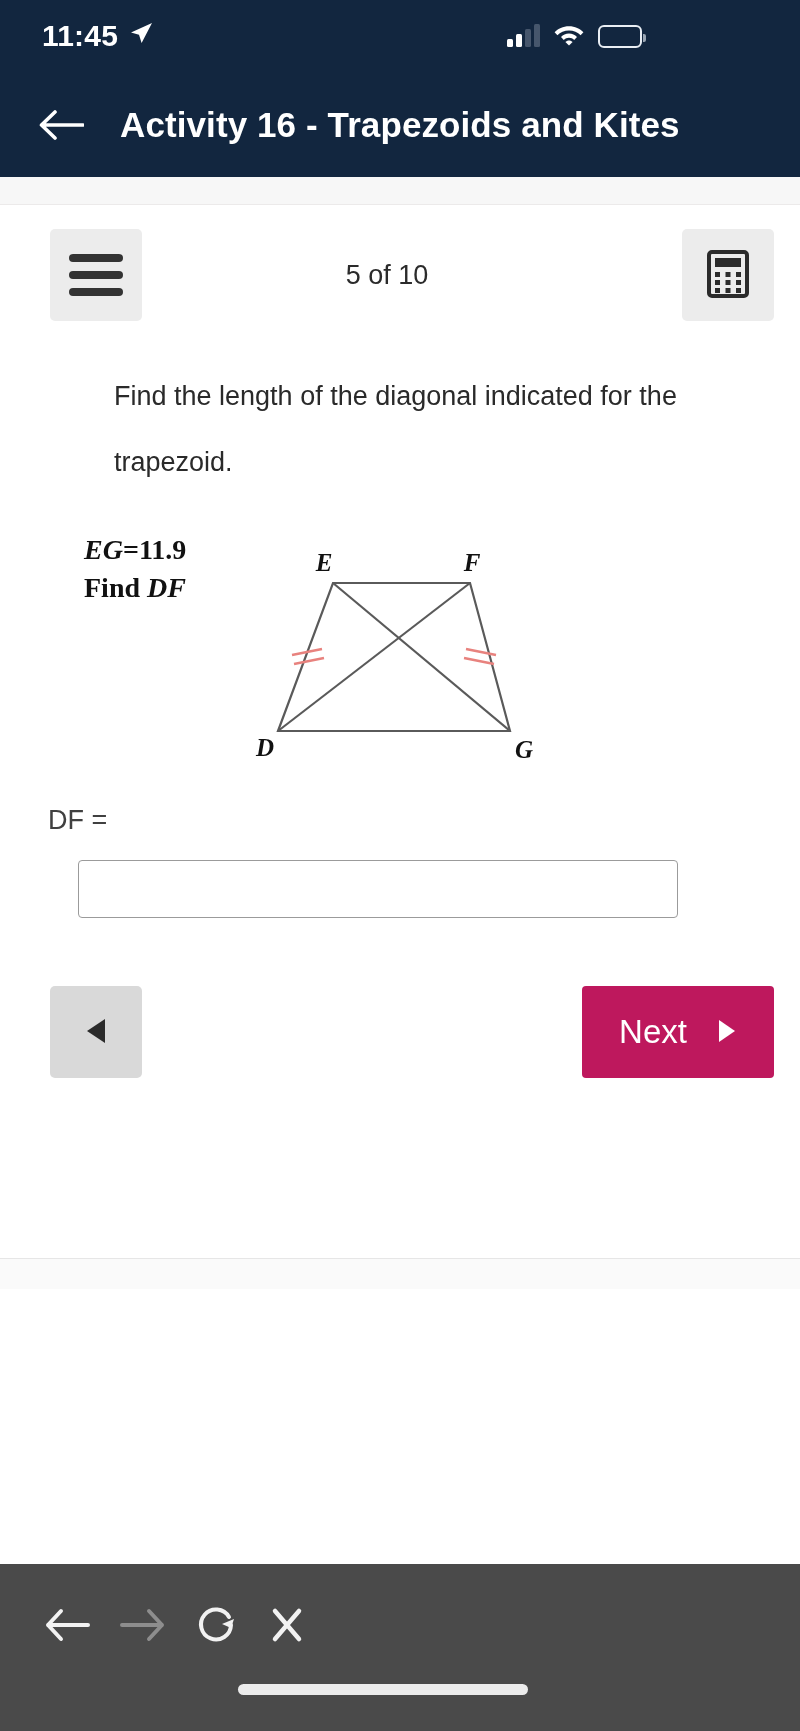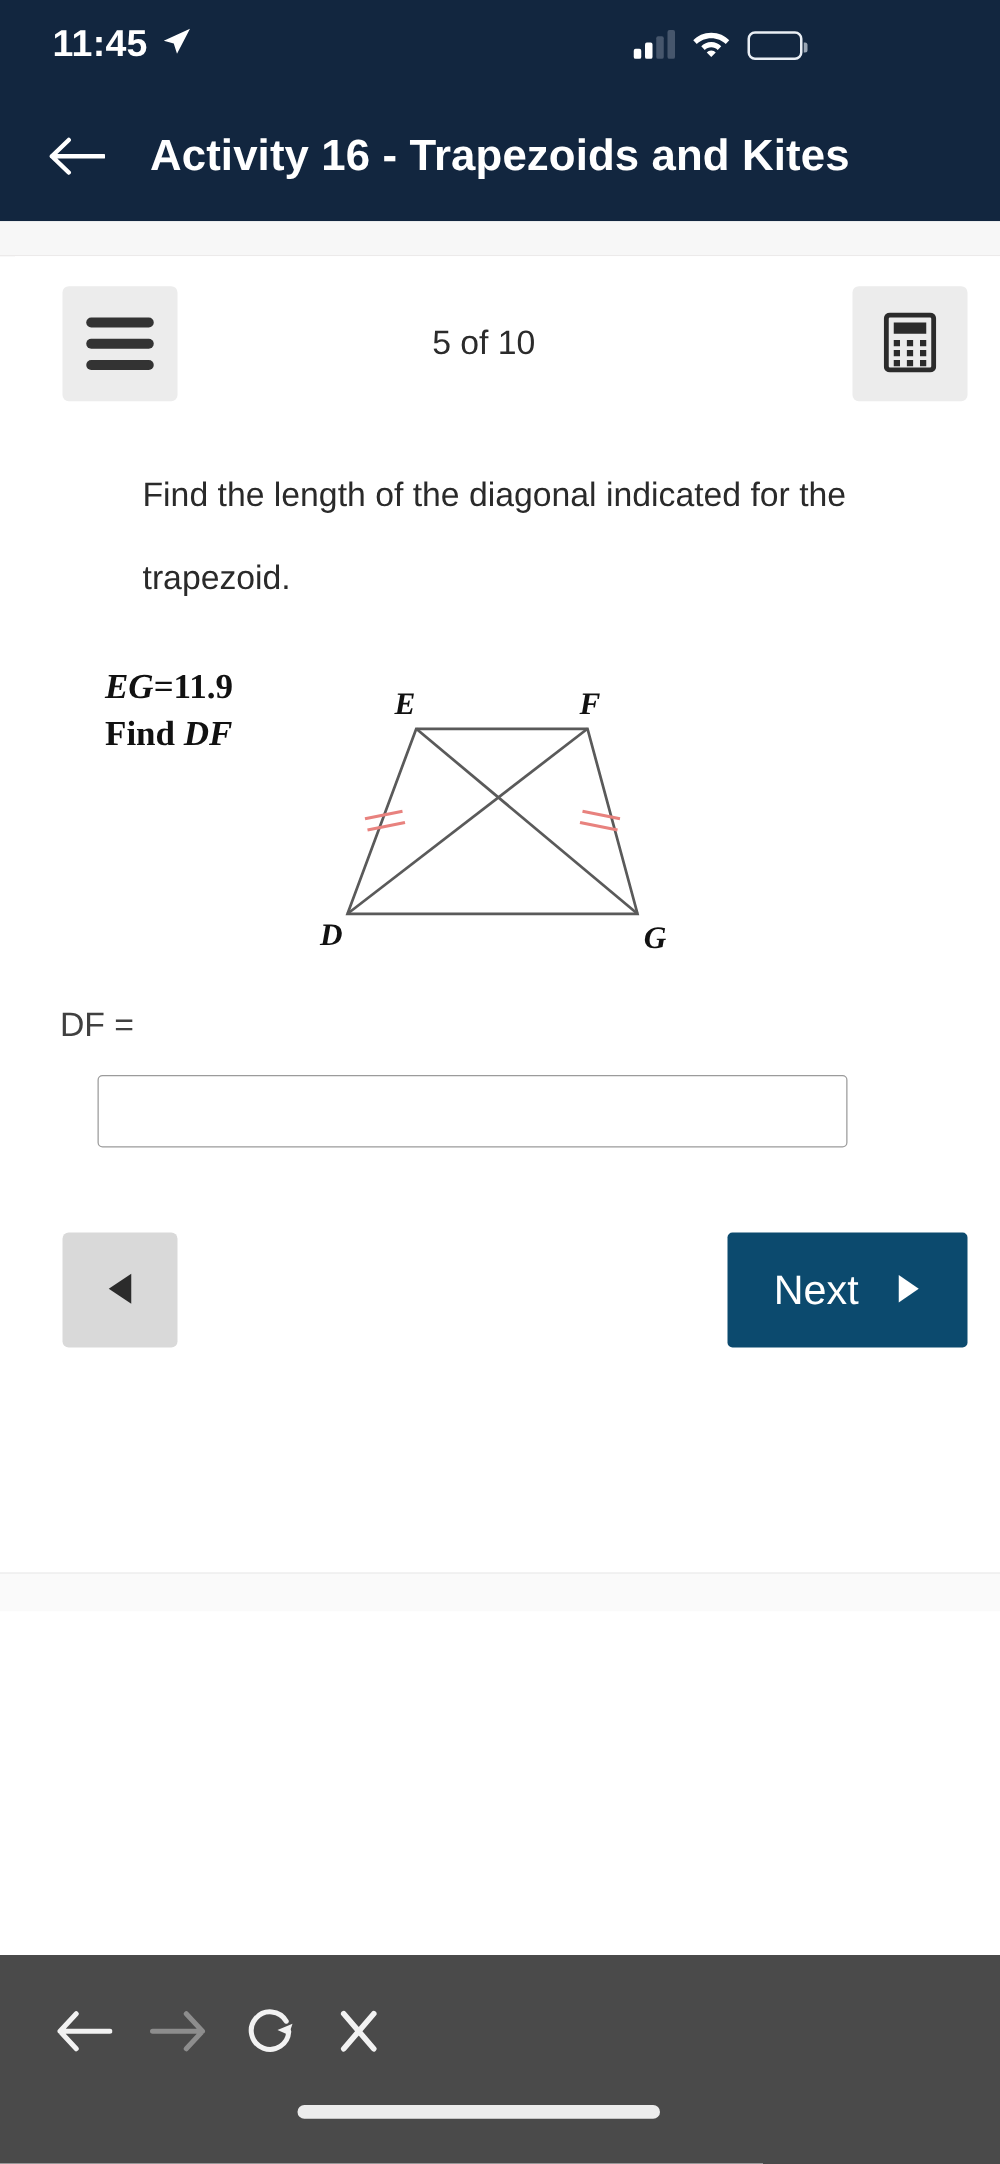--- a/index.html
+++ b/index.html
@@ -106,21 +106,21 @@
   
   .nav-row {
     display: flex; align-items: center; justify-content: space-between;
     margin: 68px 38px 0 38px;
   }
   .prev-btn {
     width: 92px; height: 92px; background: #d9d9d9; border: none; border-radius: 5px;
     display: flex; align-items: center; justify-content: center; cursor: pointer;
   }
   .next-btn {
-    min-width: 192px; height: 92px; background: #0c4a6e; border: none; border-radius: 4px;
+    min-width: 192px; height: 92px; background: #be185d; border: none; border-radius: 4px;
     color: #ffffff; font-family: "Liberation Sans", sans-serif; font-size: 33px;
     display: flex; align-items: center; justify-content: center; gap: 30px;
     cursor: pointer; padding: 0 26px;
   }
 
   .card-divider {
     position: absolute; top: 1258px; left: 0; width: 800px; height: 1px;
     background: #e6e6e6;
   }
   .card-divider-2 {

